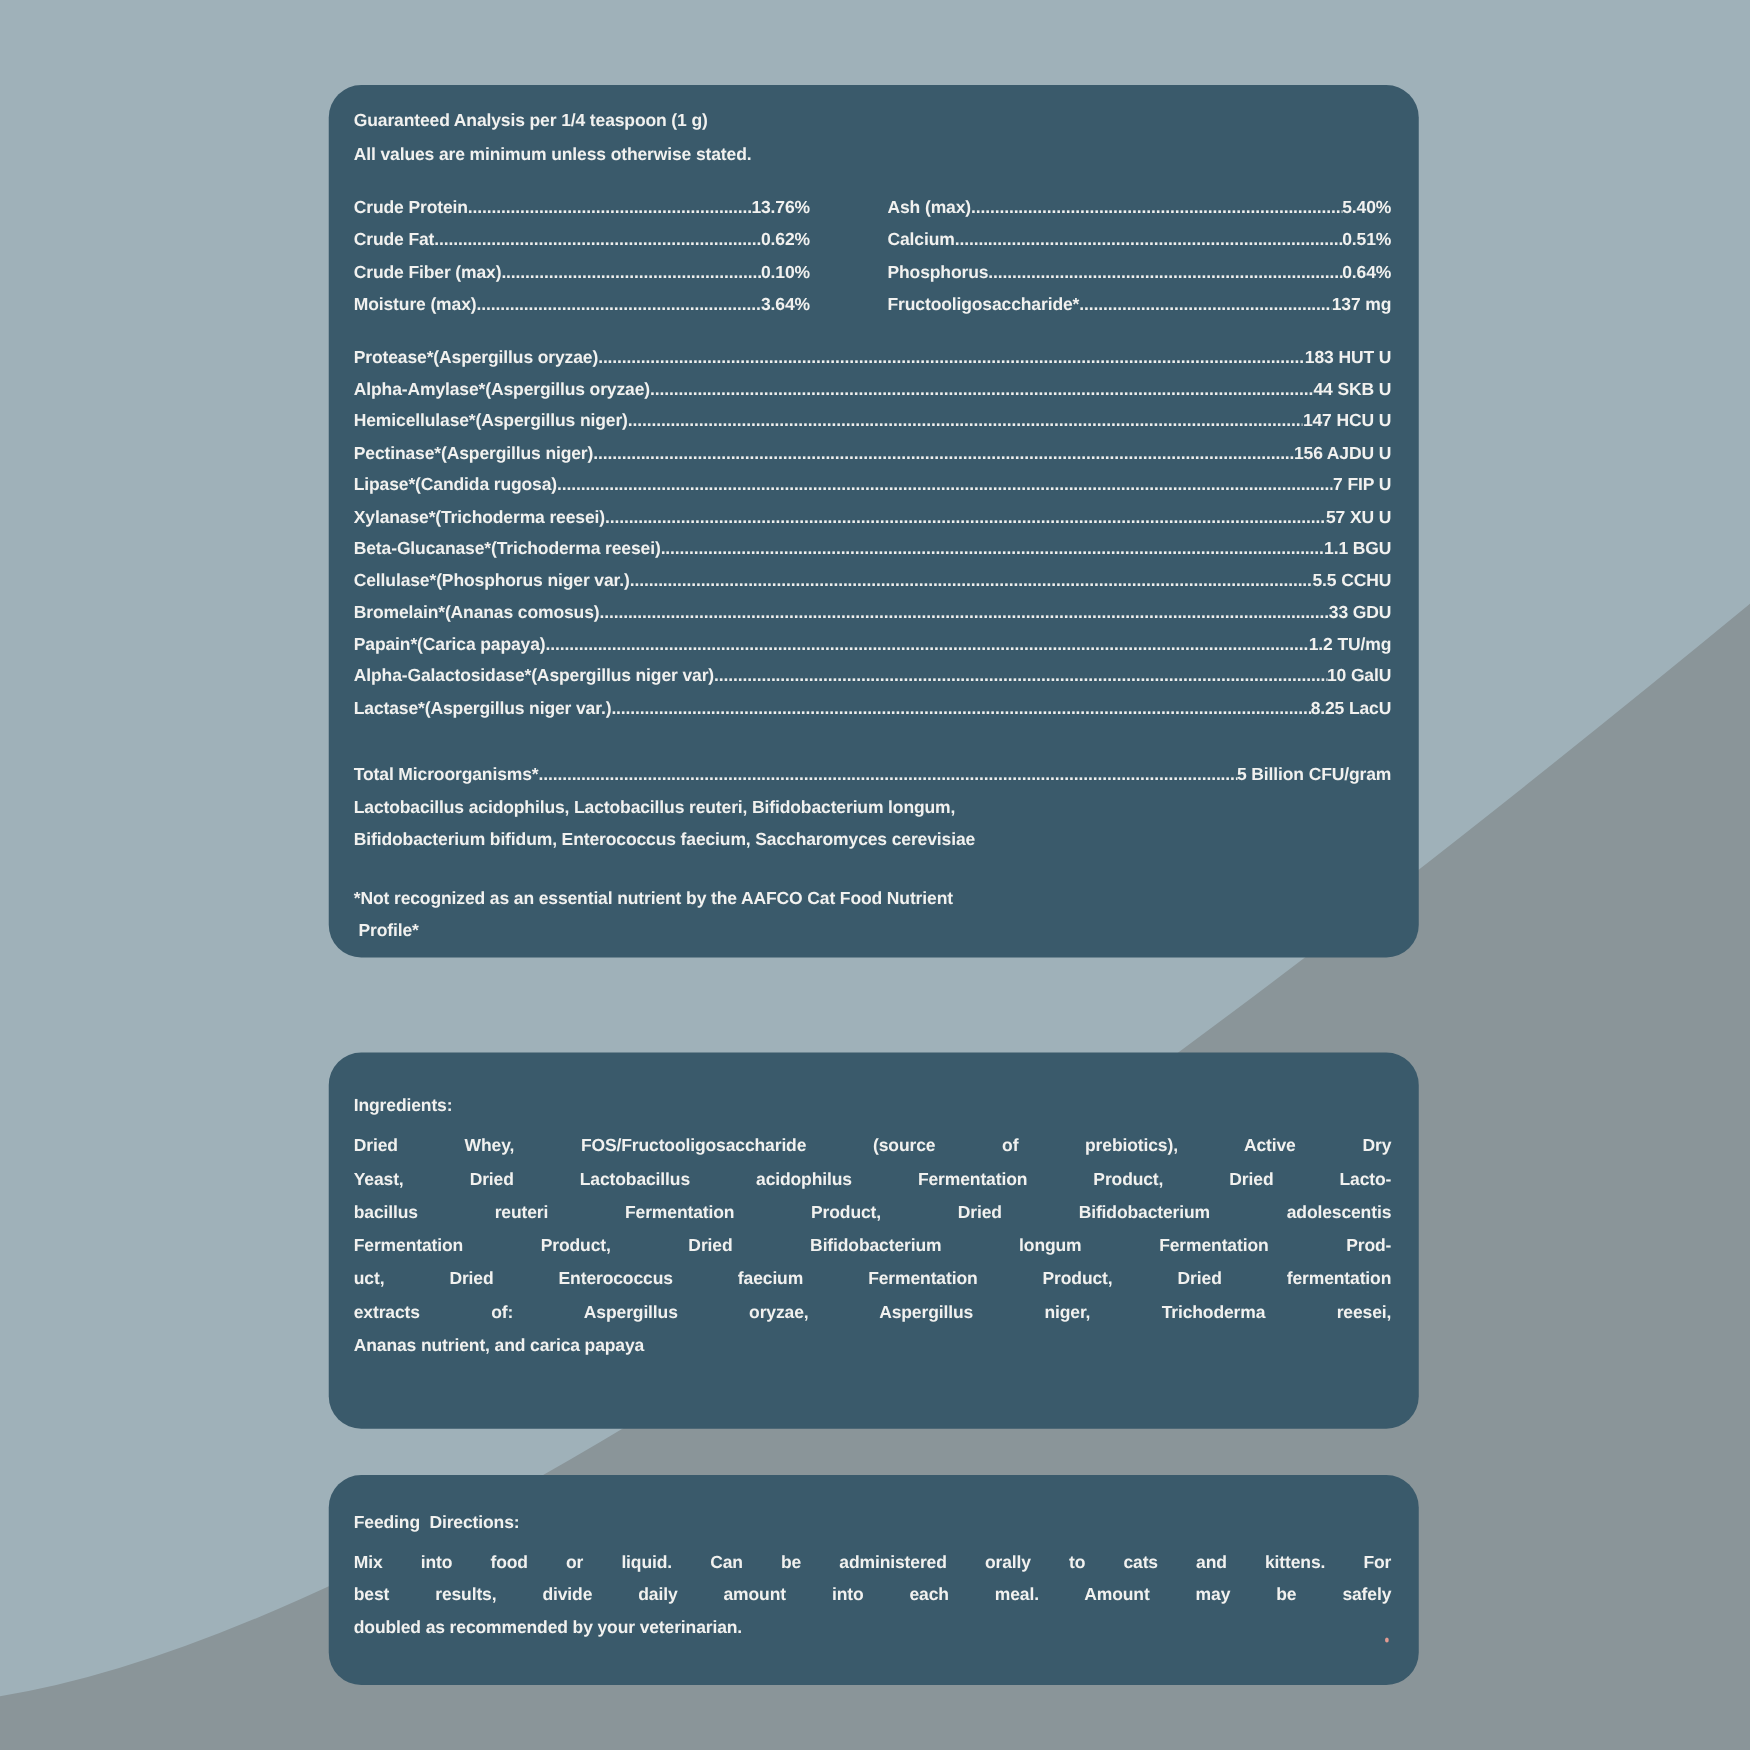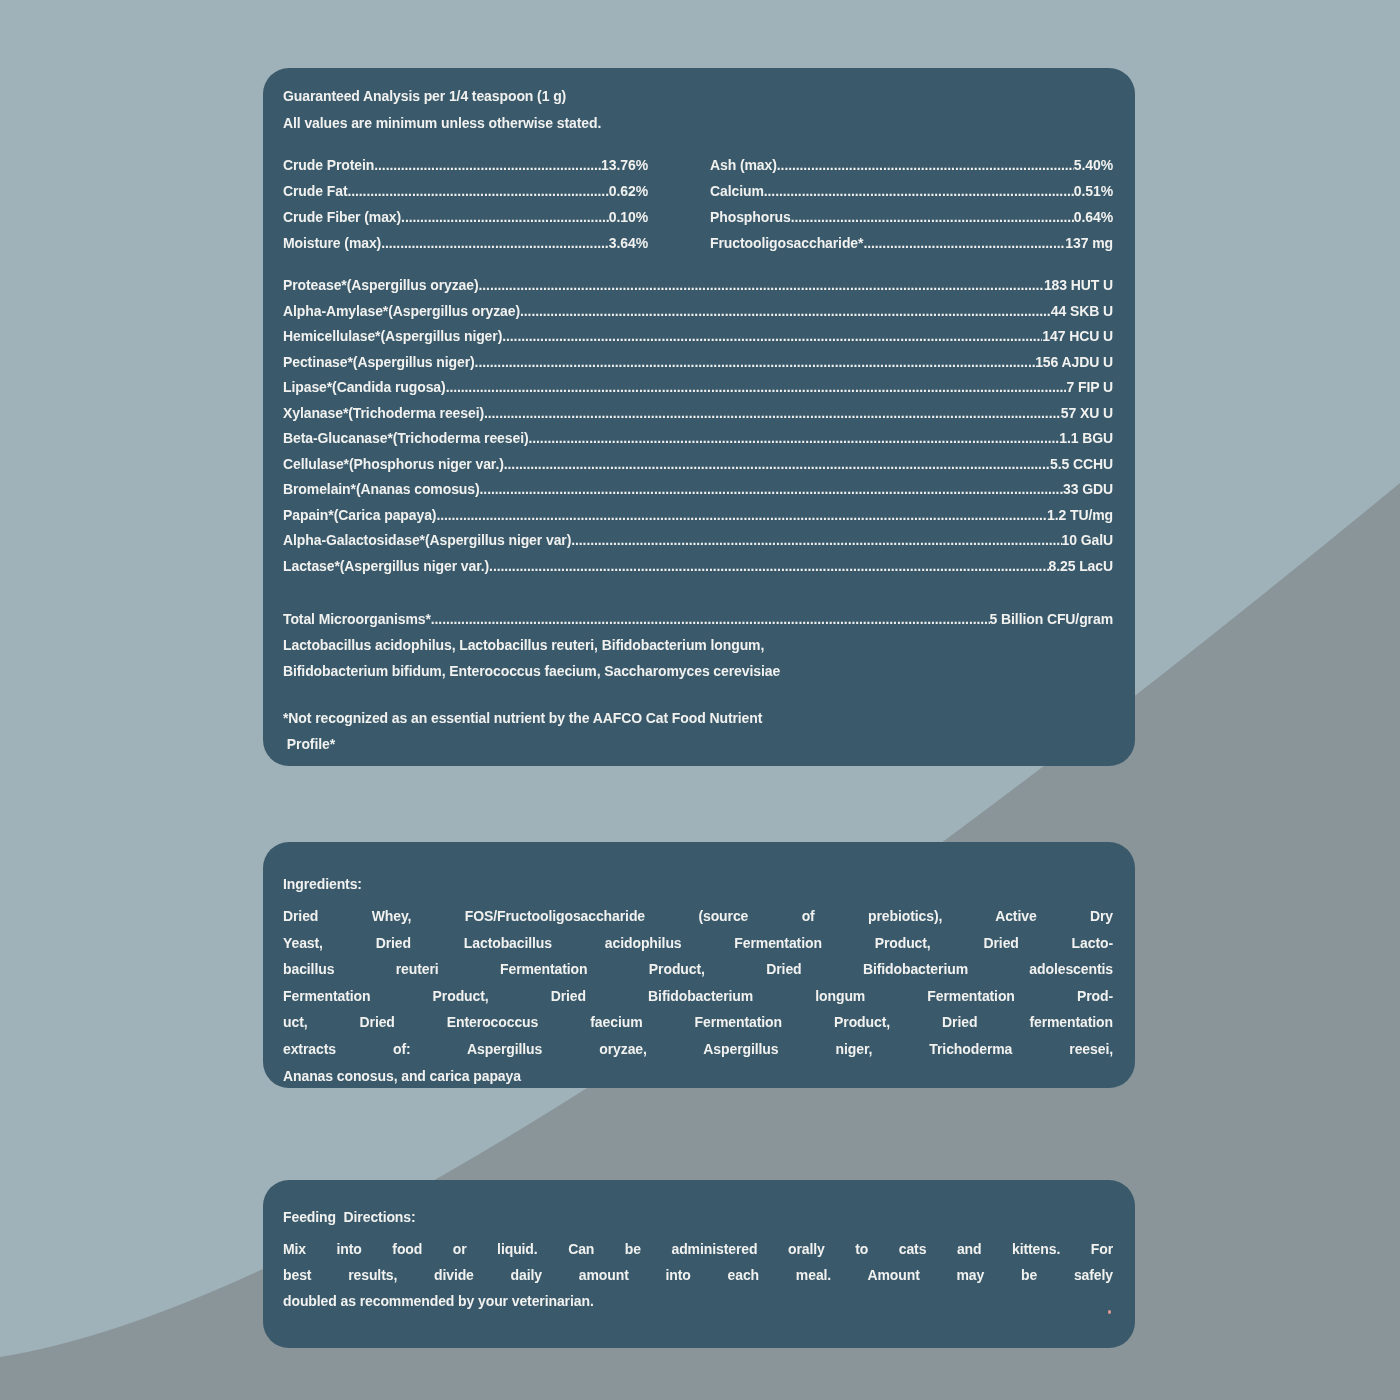--- a/index.html
+++ b/index.html
@@ -33,21 +33,21 @@
     position: absolute;
     left: 263px;
     width: 872px;
     background: var(--panel);
     border-radius: 26px;
     font-size: 14px;
     line-height: 26px;
     letter-spacing: -0.1px;
   }
   .panel-ga        { top: 68px;   height: 698px; padding: 15px 22px 0 20px; }
-  .panel-ing       { top: 842px;  height: 246px; padding: 29px 22px 0 20px; }
+  .panel-ing       { top: 842px;  height: 301px; padding: 29px 22px 0 20px; }
   .panel-feed      { top: 1180px; height: 168px; padding: 24px 22px 0 20px; }
 
   .hdr { line-height: 27px; white-space: pre-wrap; }
 
   .ga-header { margin-bottom: 15px; }
 
   .ga-grid {
     display: grid;
     grid-template-columns: 365px 403px;
     column-gap: 62px;
@@ -232,21 +232,21 @@
 
 <section class="panel panel-ing">
   <div class="hdr ing-title">Ingredients:</div>
   <div class="ing-body">
     <div class="jline">Dried Whey, FOS/Fructooligosaccharide (source of prebiotics), Active Dry</div>
     <div class="jline">Yeast, Dried Lactobacillus acidophilus Fermentation Product, Dried Lacto-</div>
     <div class="jline">bacillus reuteri Fermentation Product, Dried Bifidobacterium adolescentis</div>
     <div class="jline">Fermentation Product, Dried Bifidobacterium longum Fermentation Prod-</div>
     <div class="jline">uct, Dried Enterococcus faecium Fermentation Product, Dried fermentation</div>
     <div class="jline">extracts of: Aspergillus oryzae, Aspergillus niger, Trichoderma reesei,</div>
-    <div class="jline jlast">Ananas conosus, and carica papaya</div>
+    <div class="jline jlast">Ananas nutrient, and carica papaya</div>
   </div>
 </section>
 
 <section class="panel panel-feed">
   <div class="hdr feed-title">Feeding  Directions:</div>
   <div class="feed-body">
     <div class="jline">Mix into food or liquid. Can be administered orally to cats and kittens. For</div>
     <div class="jline">best results, divide daily amount into each meal. Amount may be safely</div>
     <div class="jline jlast">doubled as recommended by your veterinarian.</div>
   </div>

